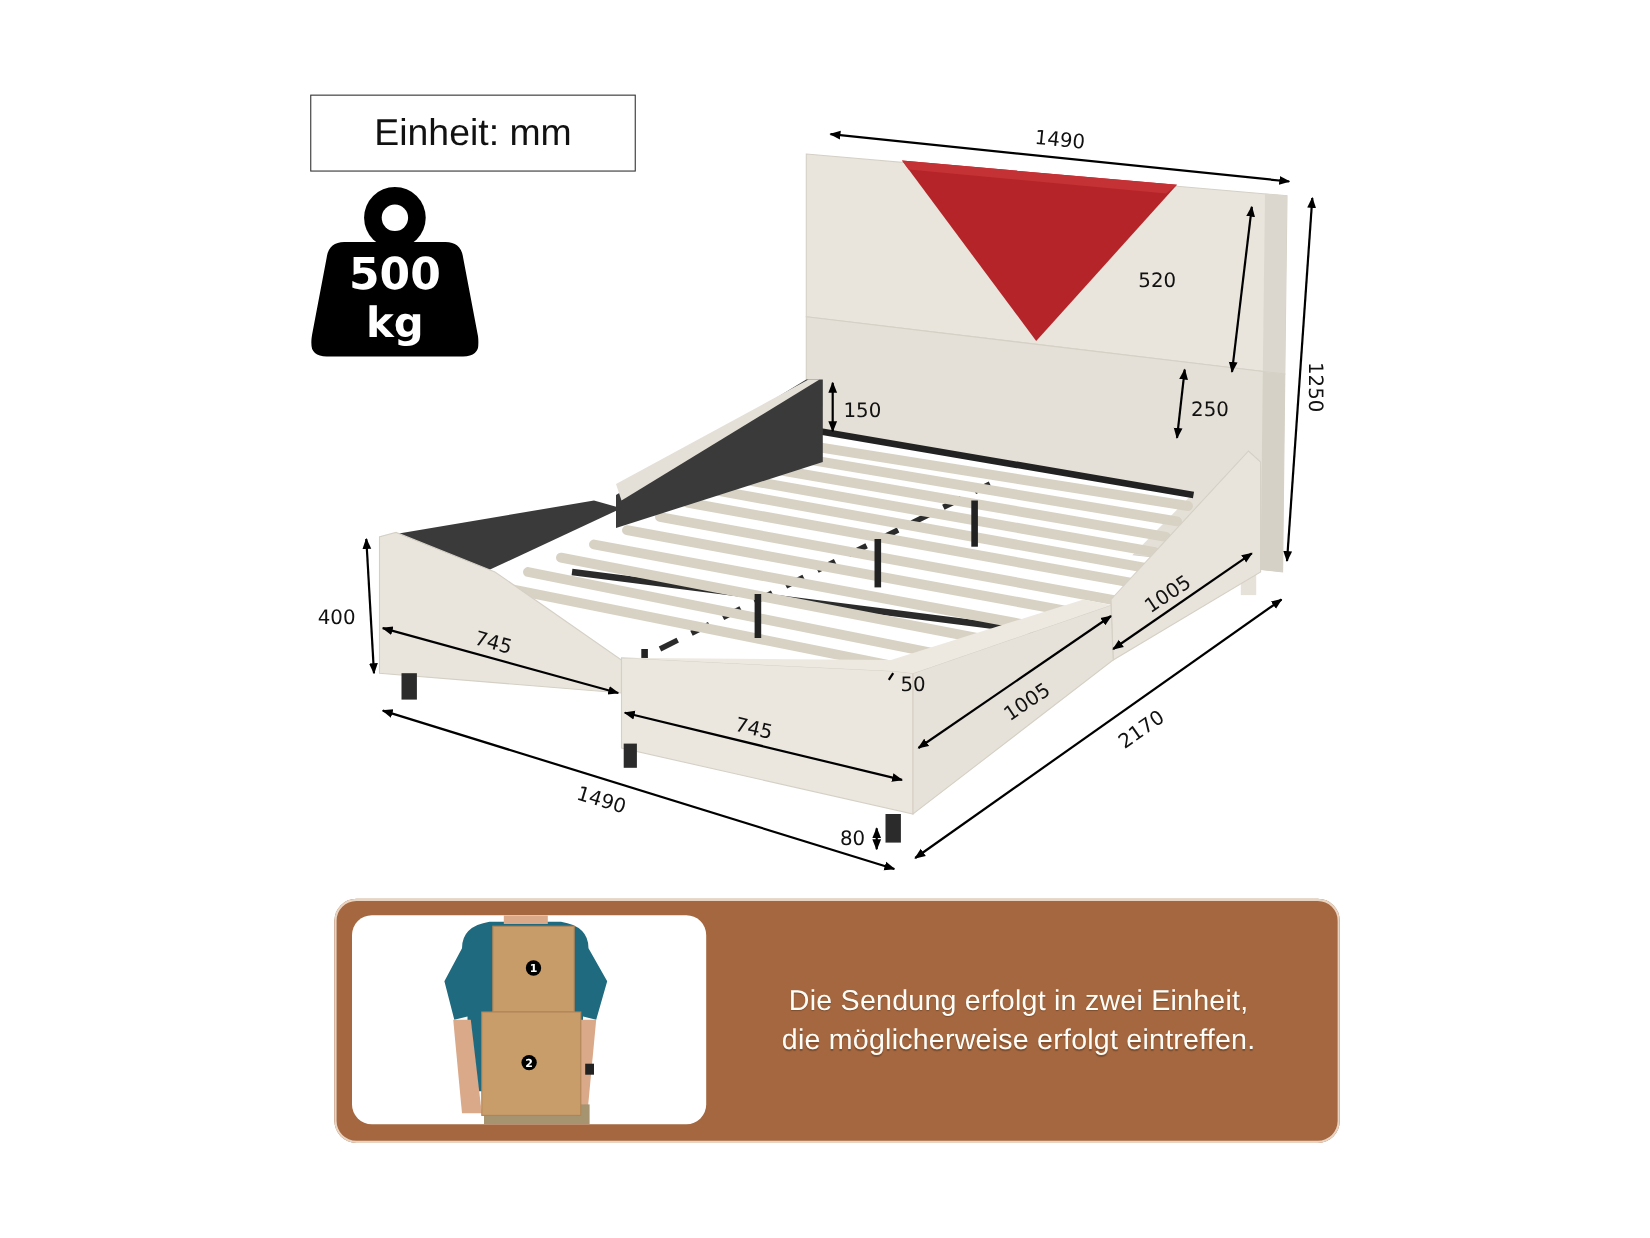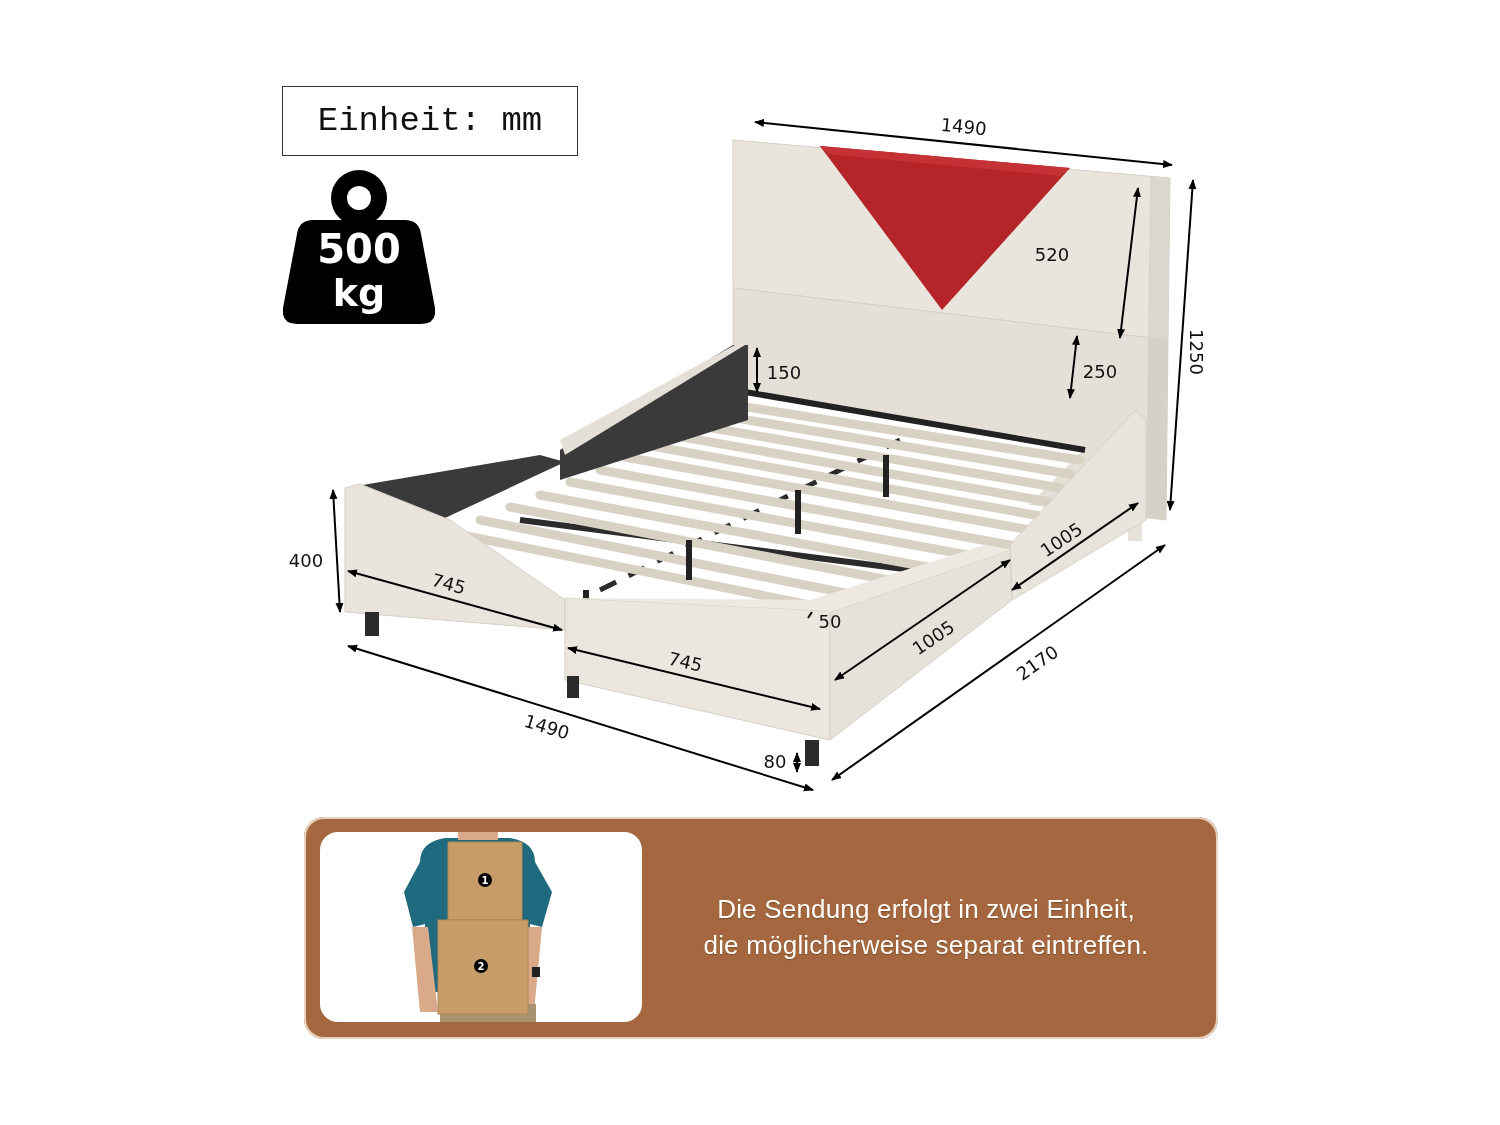--- a/index.html
+++ b/index.html
@@ -1,17 +1,17 @@
 <!DOCTYPE html>
 <html><head>
 <meta charset="utf-8">
 <style>
   html, body { margin: 0; padding: 0; background: #ffffff; }
   body { width: 1500px; height: 1125px; position: relative; overflow: hidden; font-family: "DejaVu Sans", "Liberation Sans", sans-serif; }
-  .unit-box { position: absolute; left: 282px; top: 86px; width: 296px; height: 70px; border: 1.5px solid #333; box-sizing: border-box; display: flex; align-items: center; justify-content: center; font-size: 34px; color: #111; font-family: Liberation Mono, monospace; }
+  .unit-box { position: absolute; left: 282px; top: 86px; width: 296px; height: 70px; border: 1.5px solid #333; box-sizing: border-box; display: flex; align-items: center; justify-content: center; font-size: 34px; color: #111; font-family: Liberation Sans, sans-serif; }
   .weight { position: absolute; left: 283px; top: 168px; width: 152px; height: 160px; }
   .weight svg { display: block; }
   .bed { position: absolute; left: 0; top: 0; width: 1500px; height: 820px; }
   .dim { font-family: "DejaVu Sans", sans-serif; font-size: 18px; fill: #111; }
   .banner { position: absolute; left: 304px; top: 817px; width: 914px; height: 222px; background: #a4673f; border-radius: 20px; box-shadow: 0 0 0 2px #e9d3c1 inset; }
   .photo { position: absolute; left: 16px; top: 15px; width: 322px; height: 190px; background: #ffffff; border-radius: 18px; overflow: hidden; }
   .banner-text { position: absolute; left: 352px; top: 74px; width: 540px; color: #fffdf8; font-size: 26px; line-height: 36px; text-align: center; font-family: "Liberation Sans", sans-serif; letter-spacing: 0.2px; text-shadow: 0 1px 1px rgba(0,0,0,0.25); }
   .banner-text div { white-space: nowrap; }
 </style>
 </head>
@@ -151,15 +151,15 @@
       <circle cx="165" cy="48" r="7" fill="#000"></circle>
       <text x="165" y="52" text-anchor="middle" font-family="DejaVu Sans, sans-serif" font-weight="bold" font-size="10" fill="#fff">1</text>
 
       <rect x="118" y="88" width="90" height="94" fill="#c99d6a" stroke="#b08456"></rect>
       <circle cx="161" cy="134" r="7" fill="#000"></circle>
       <text x="161" y="138" text-anchor="middle" font-family="DejaVu Sans, sans-serif" font-weight="bold" font-size="10" fill="#fff">2</text>
     </svg>
   </div>
   <div class="banner-text">
     <div>Die Sendung erfolgt in zwei Einheit,</div>
-    <div>die möglicherweise separat eintreffen.</div>
+    <div>die möglicherweise erfolgt eintreffen.</div>
   </div>
 </div>
 
 </body></html>

